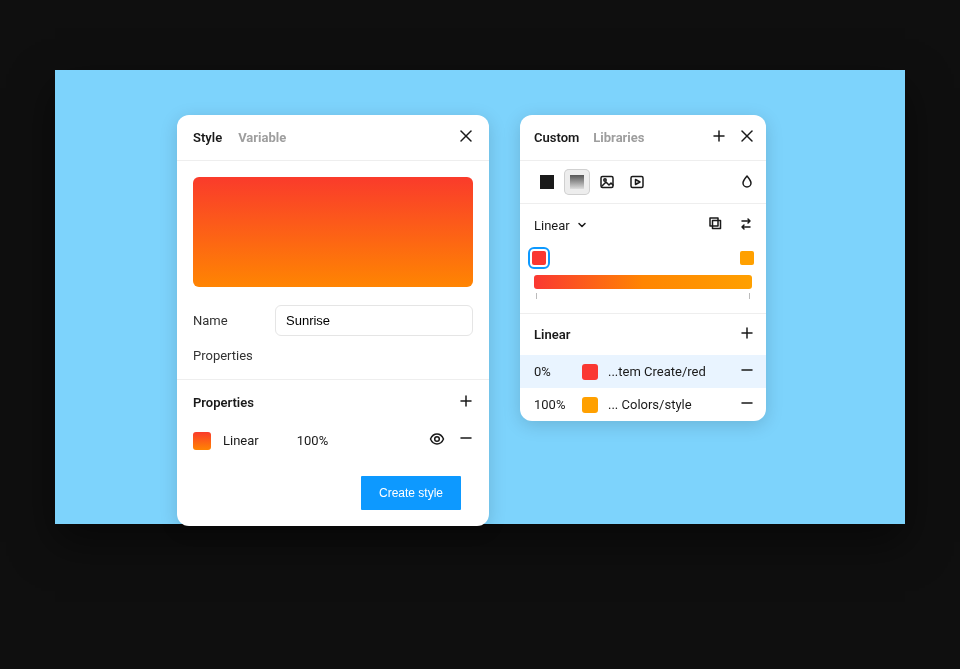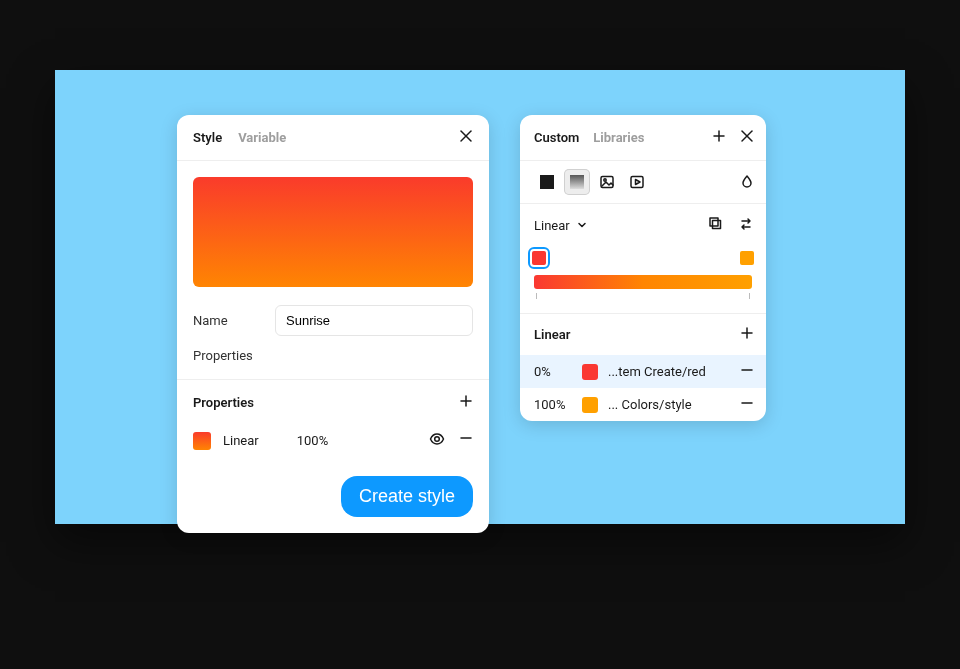--- a/index.html
+++ b/index.html
@@ -84,28 +84,28 @@
   .prop-row {
     display:flex; align-items:center; padding: 6px 16px 8px;
   }
   .prop-swatch {
     width: 18px; height: 18px; border-radius: 3px; margin-right: 12px;
     background: linear-gradient(180deg,#fa3b2b,#ff8502);
   }
   .prop-opacity { margin-left: 38px; }
   .prop-icons { margin-left:auto; display:flex; gap:14px;}
   .btn-primary {
-    margin: 18px 16px 16px auto;
+    margin: 18px 28px 16px auto;
     display:block;
     background:#0d99ff;
     color:#fff;
     border:none;
     padding:10px 18px;
-    border-radius:16px;
-    font-size:18px;
+    border-radius:1px;
+    font-size:12px;
     font-weight:500;
     cursor:pointer;
   }
 
   
   .color-panel {
     left: 465px;
     top: 45px;
     width: 246px;
   }

